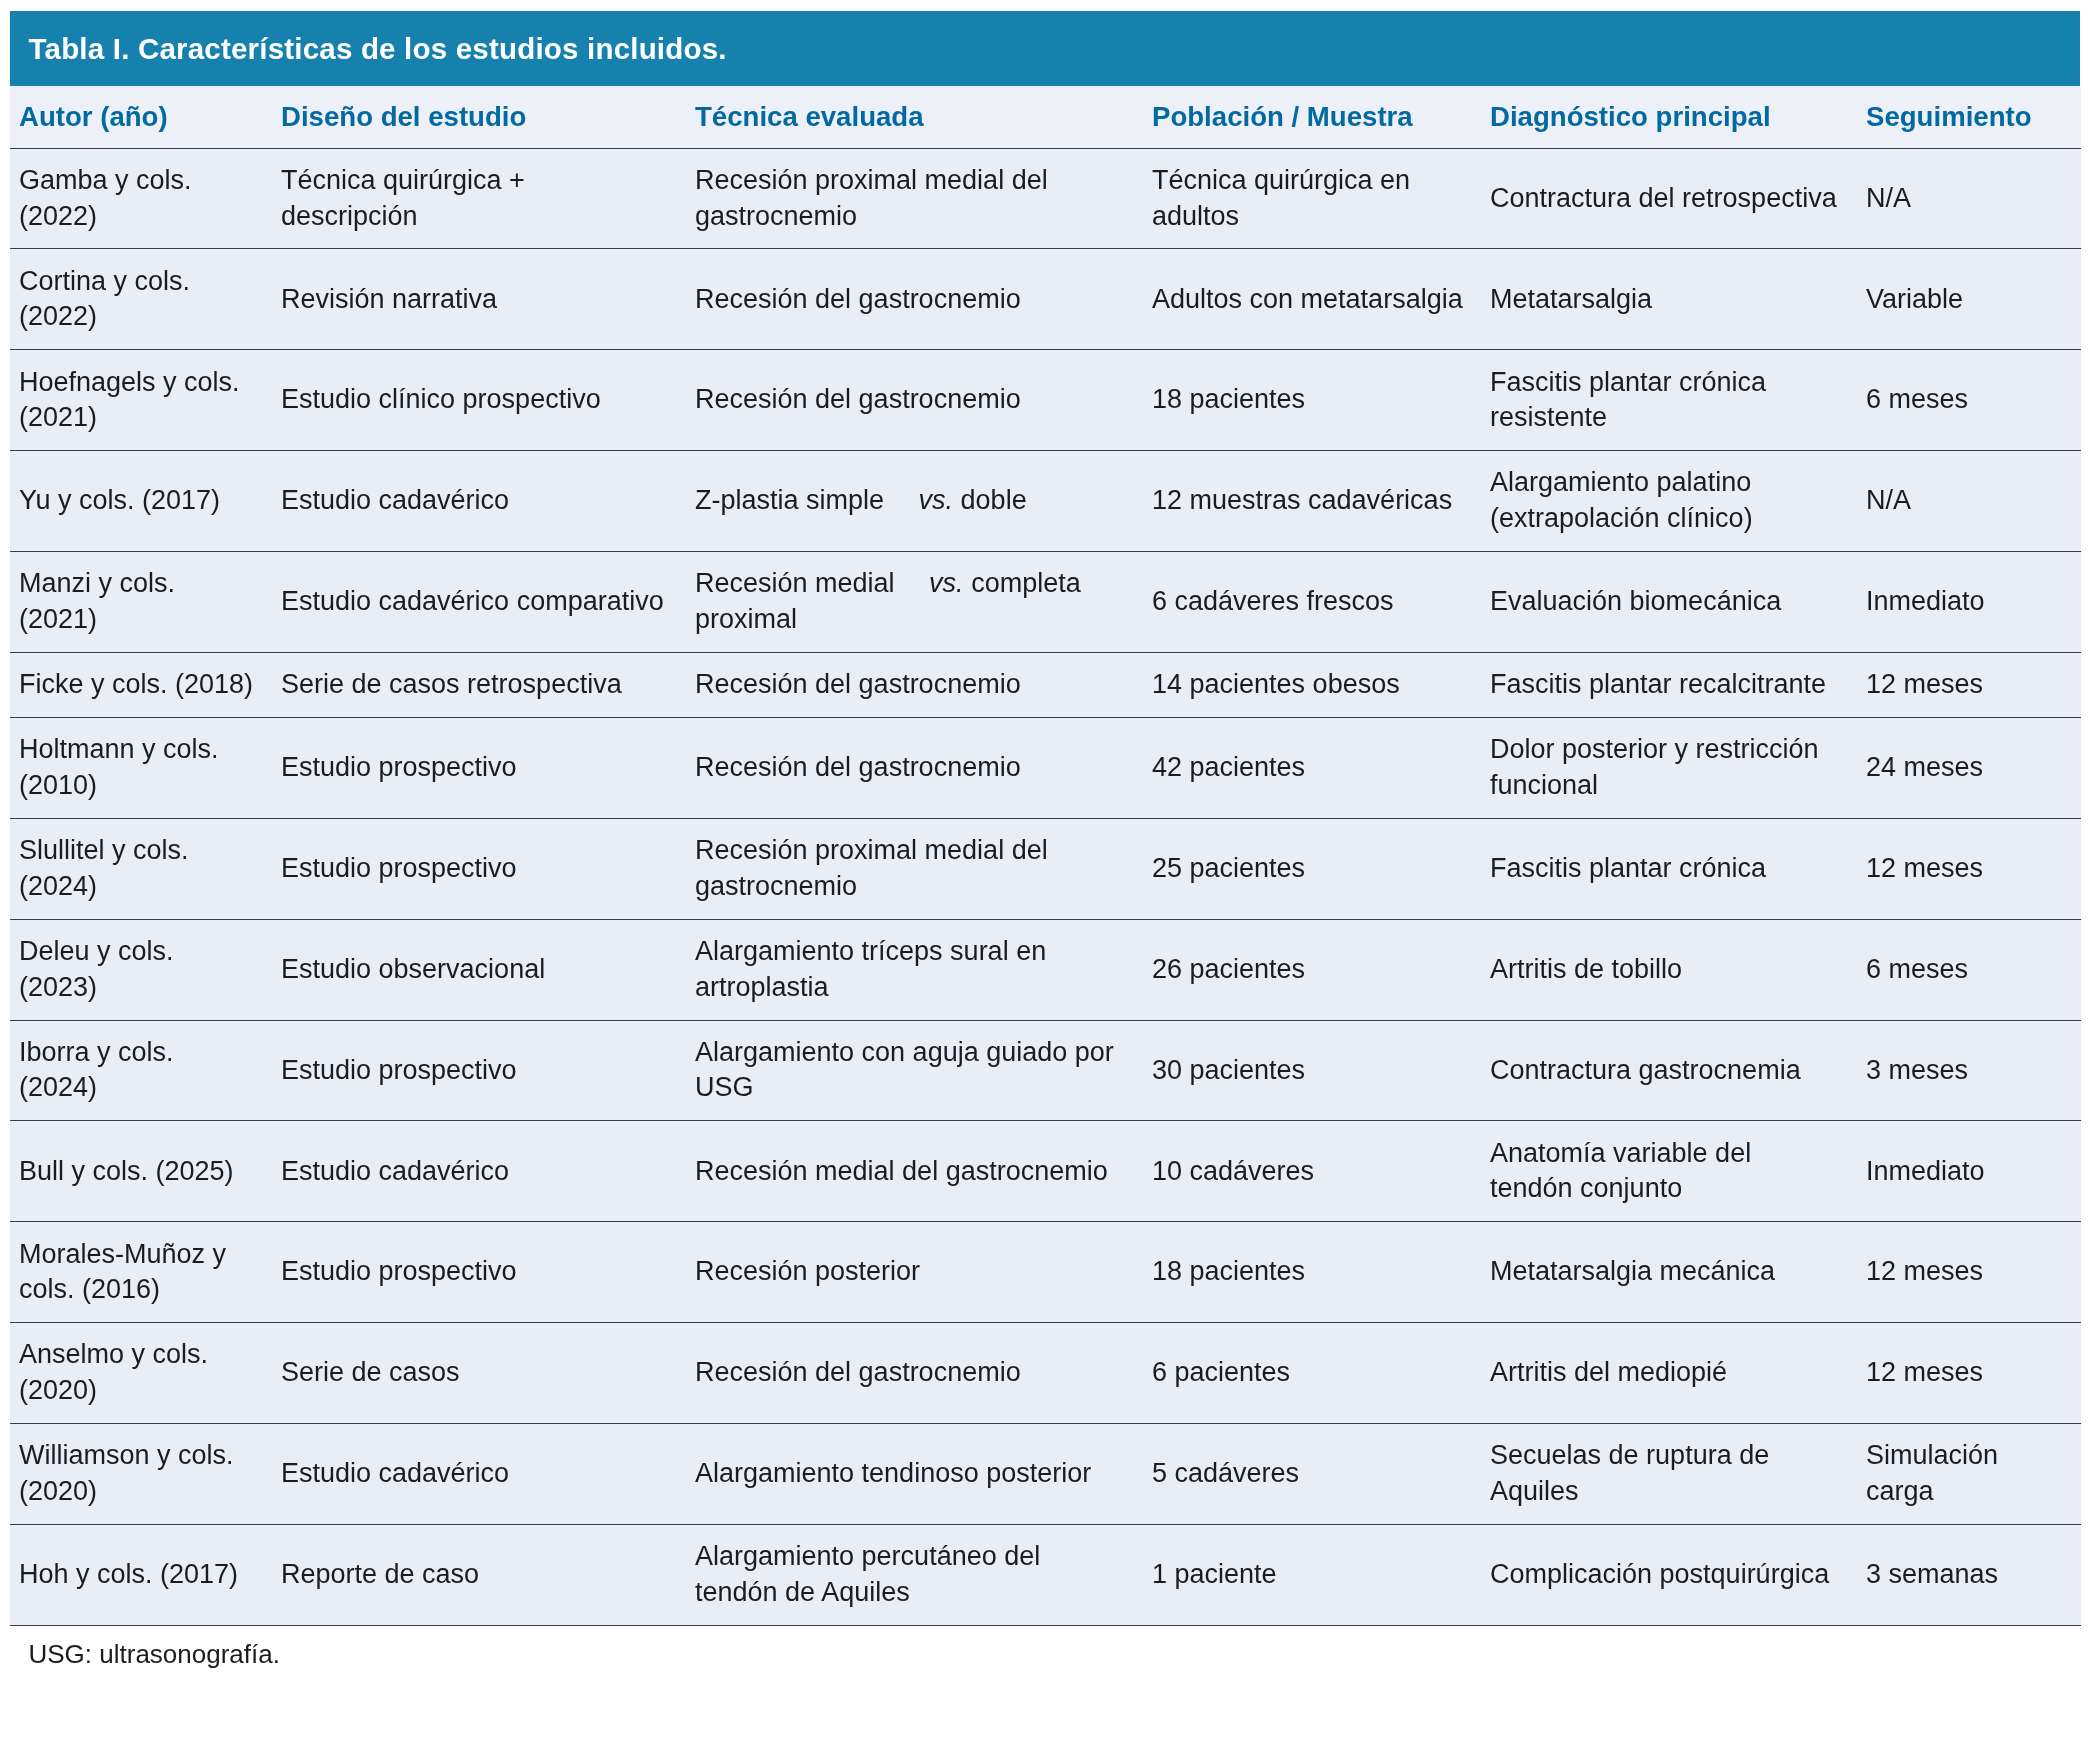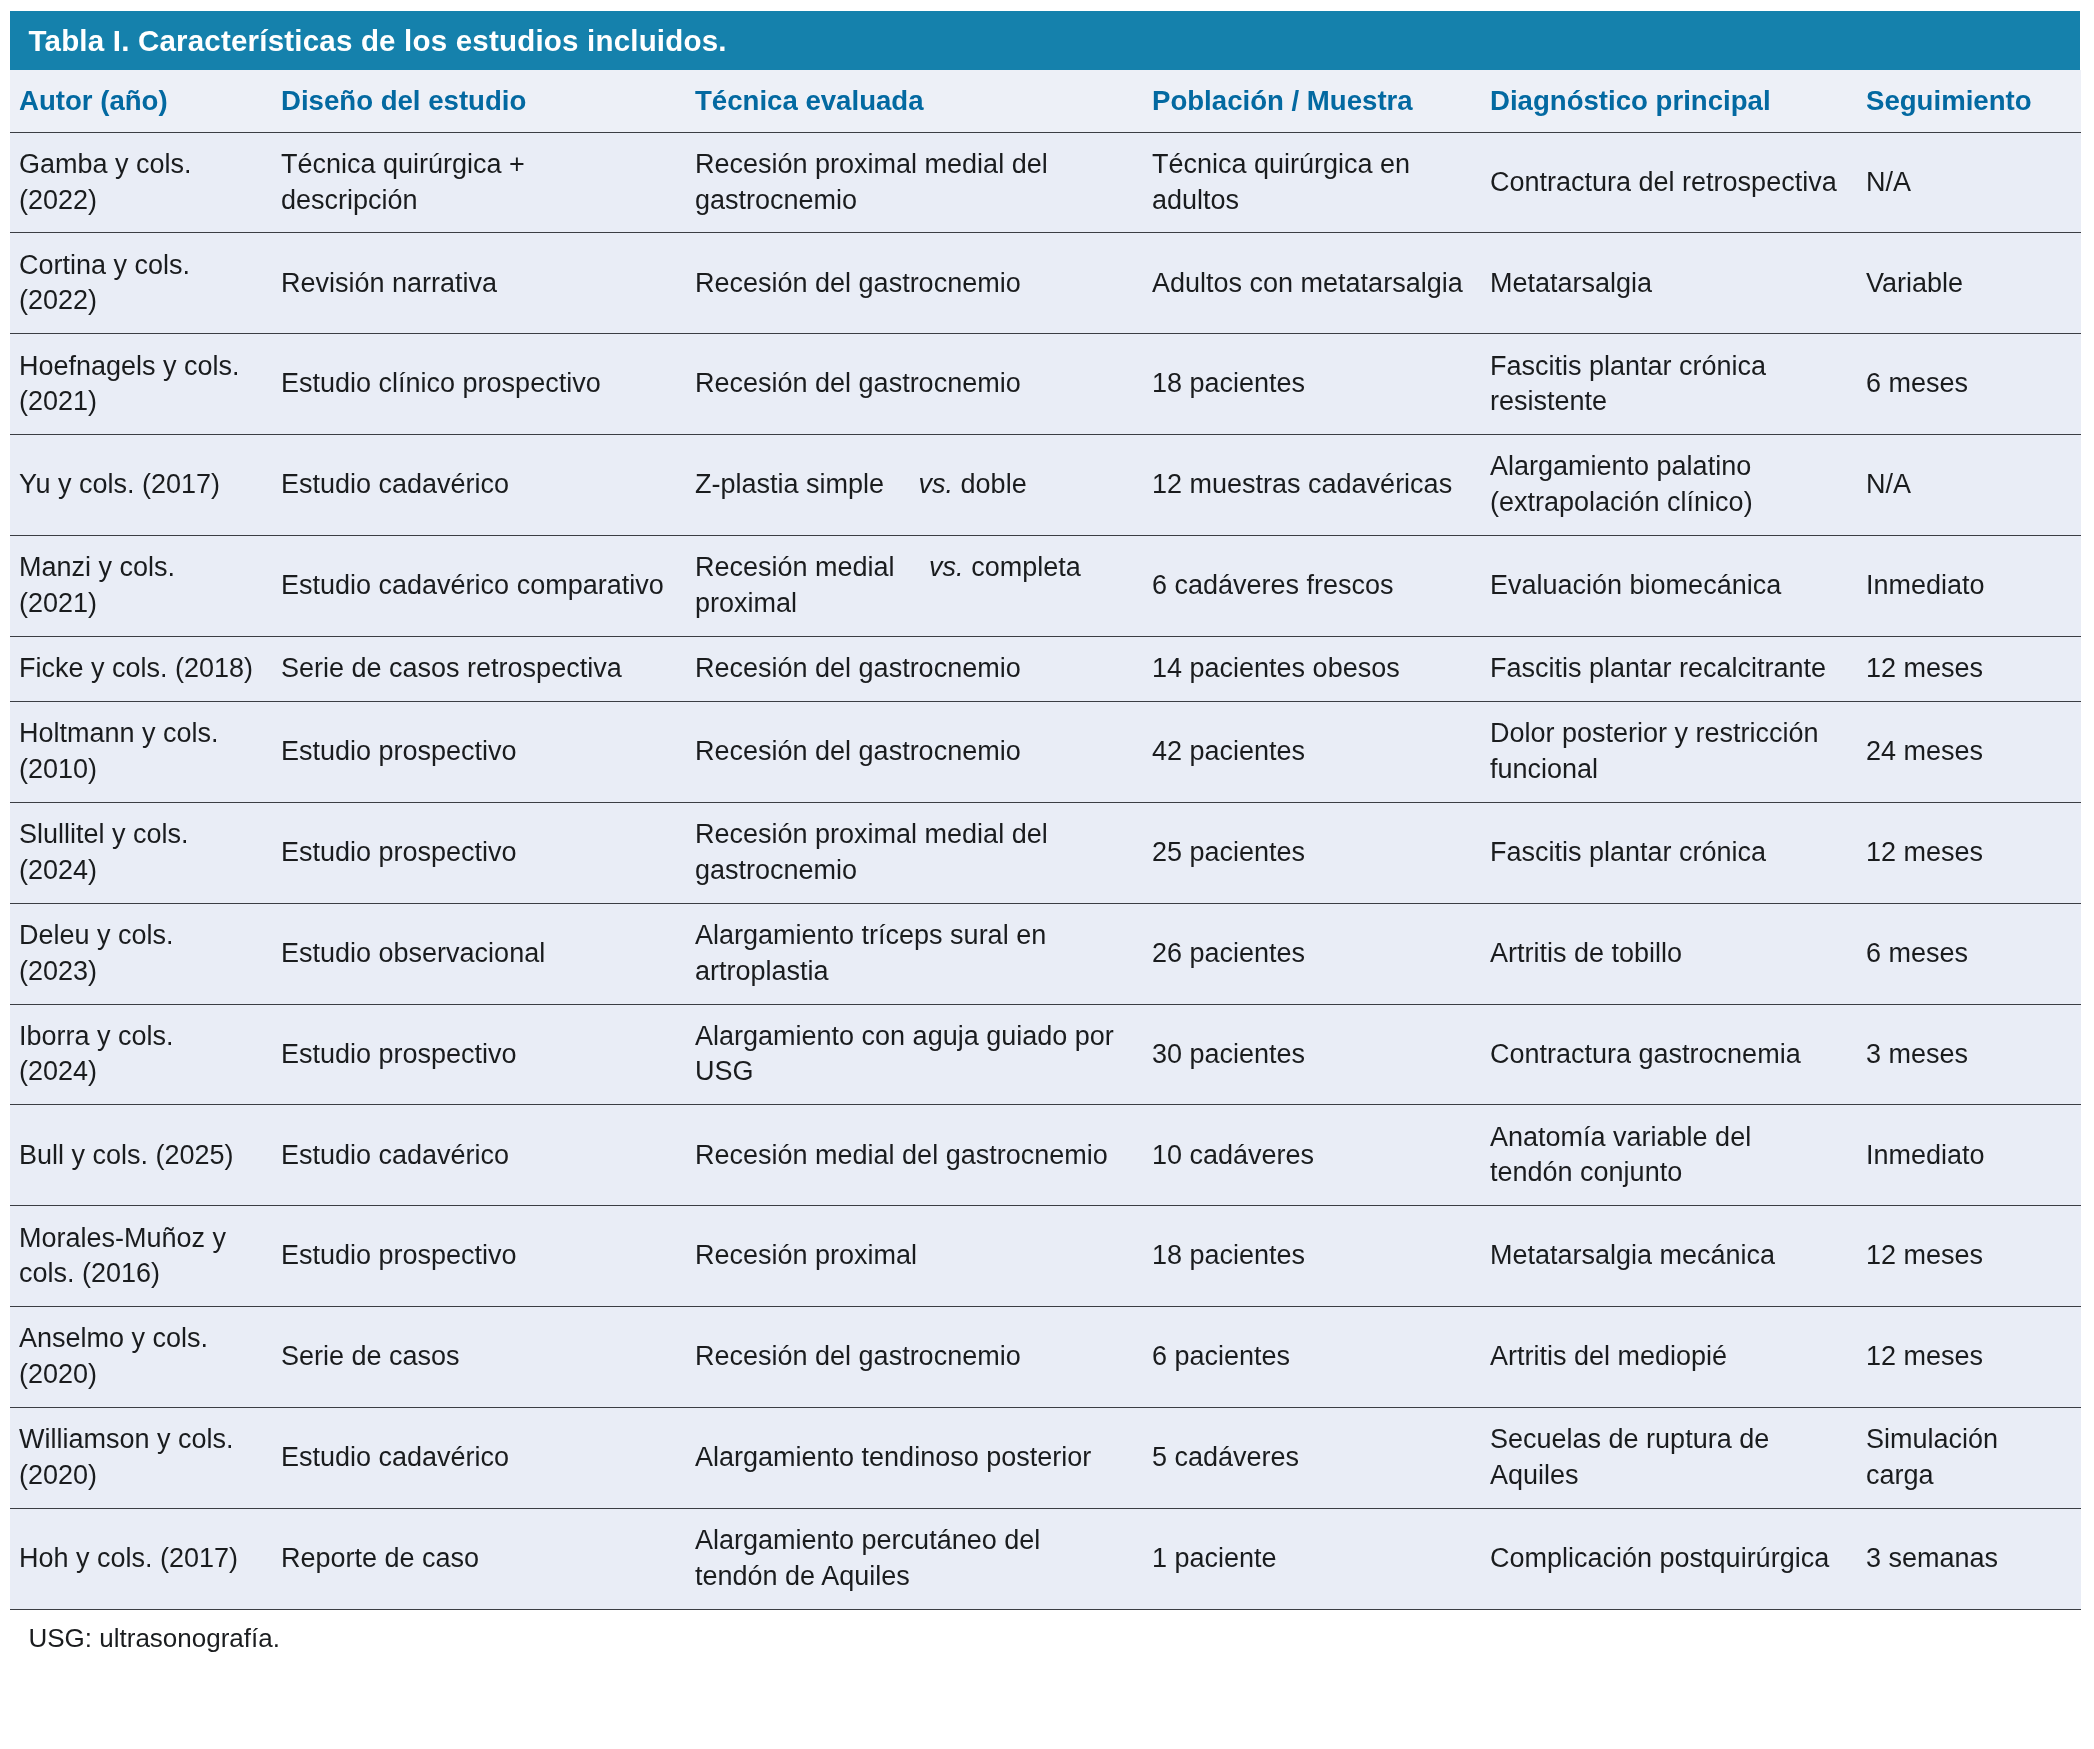--- a/index.html
+++ b/index.html
@@ -17,21 +17,21 @@
     background:#ffffff;
     font-family:"Liberation Sans", sans-serif;
     color:var(--ink);
   }
   .table-wrap{
     margin:11.4px 15px 0 9.5px;
     width:2070px;
   }
   .title-bar{
     background:var(--accent);
-    height:59px;
+    height:75px;
     display:flex;
     align-items:center;
     padding-left:19px;
   }
   .title-bar h1{
     margin:0;
     font-size:29.5px;
     font-weight:bold;
     color:#ffffff;
     letter-spacing:0.2px;
@@ -183,21 +183,21 @@
           <td>Bull y cols. (2025)</td>
           <td>Estudio cadavérico</td>
           <td>Recesión medial del gastrocnemio</td>
           <td>10 cadáveres</td>
           <td>Anatomía variable del tendón conjunto</td>
           <td>Inmediato</td>
         </tr>
         <tr>
           <td>Morales-Muñoz y cols. (2016)</td>
           <td>Estudio prospectivo</td>
-          <td>Recesión proximal</td>
+          <td>Recesión posterior</td>
           <td>18 pacientes</td>
           <td>Metatarsalgia mecánica</td>
           <td>12 meses</td>
         </tr>
         <tr>
           <td>Anselmo y cols. (2020)</td>
           <td>Serie de casos</td>
           <td>Recesión del gastrocnemio</td>
           <td>6 pacientes</td>
           <td>Artritis del mediopié</td>

